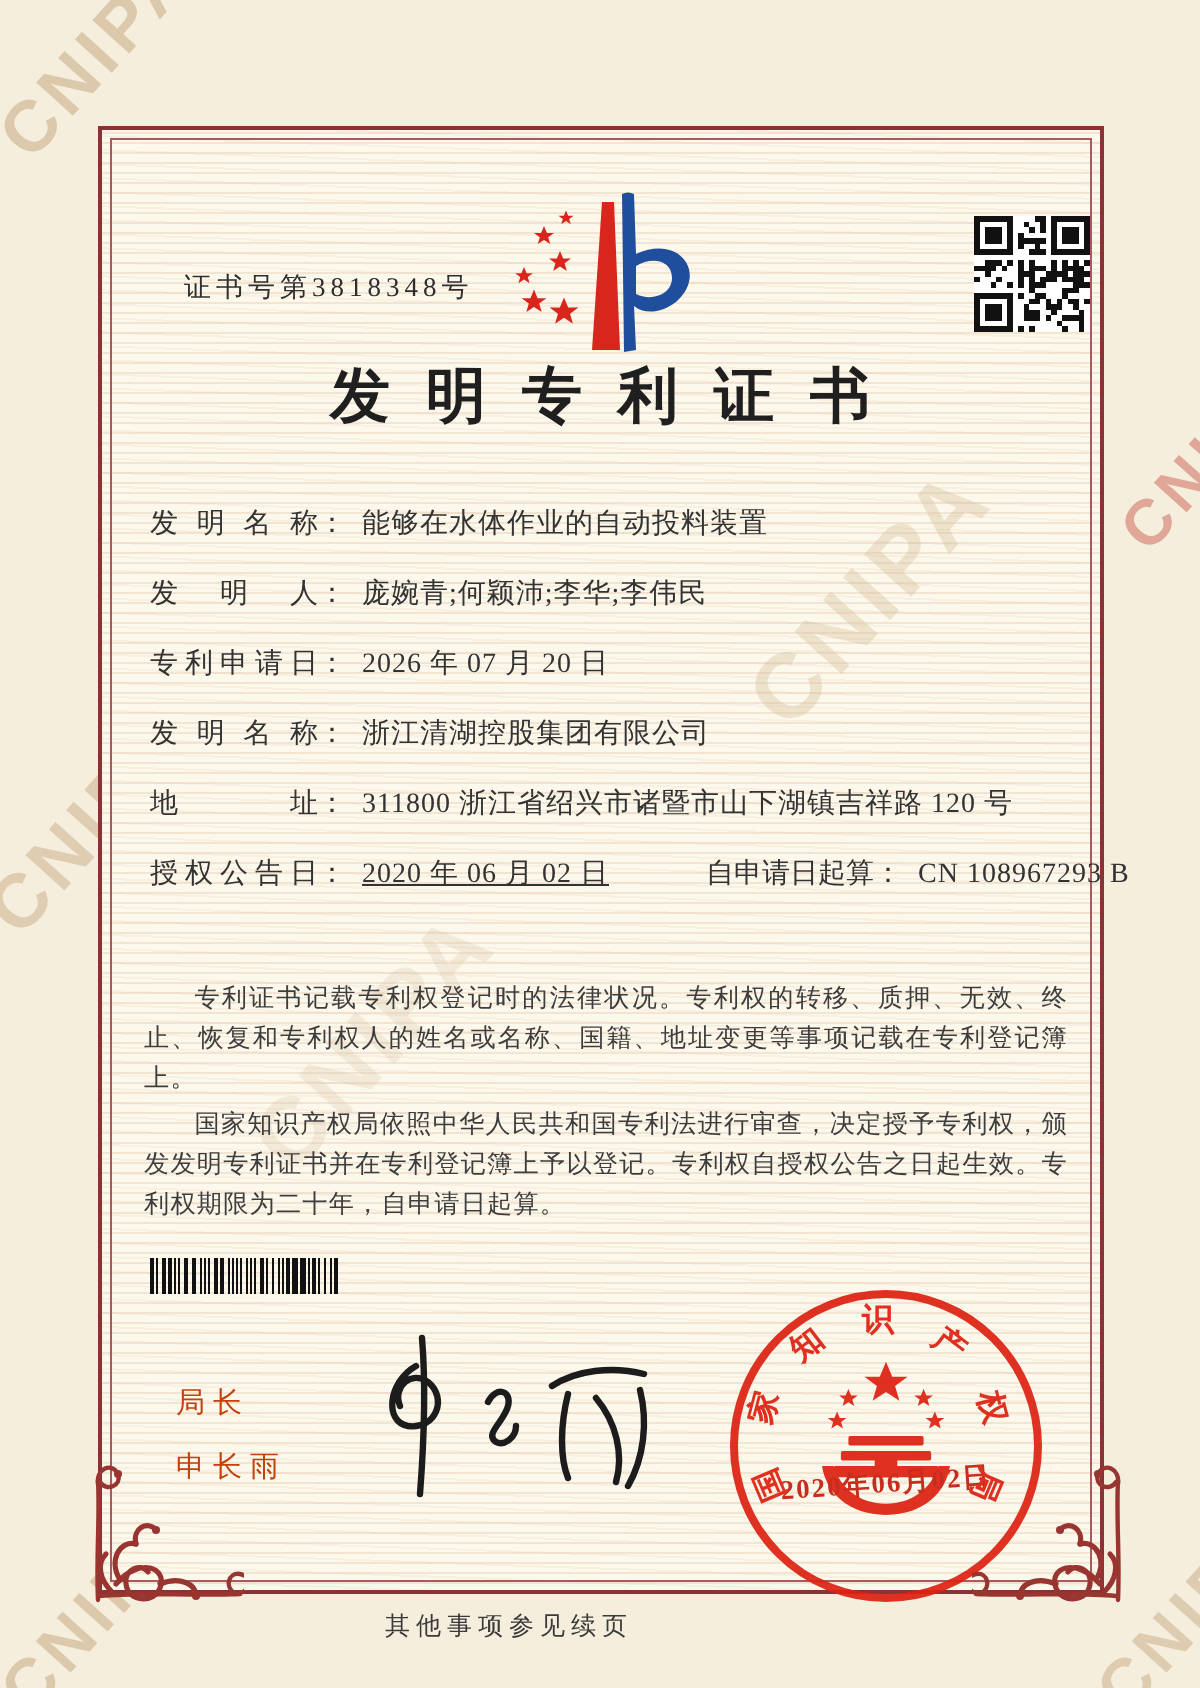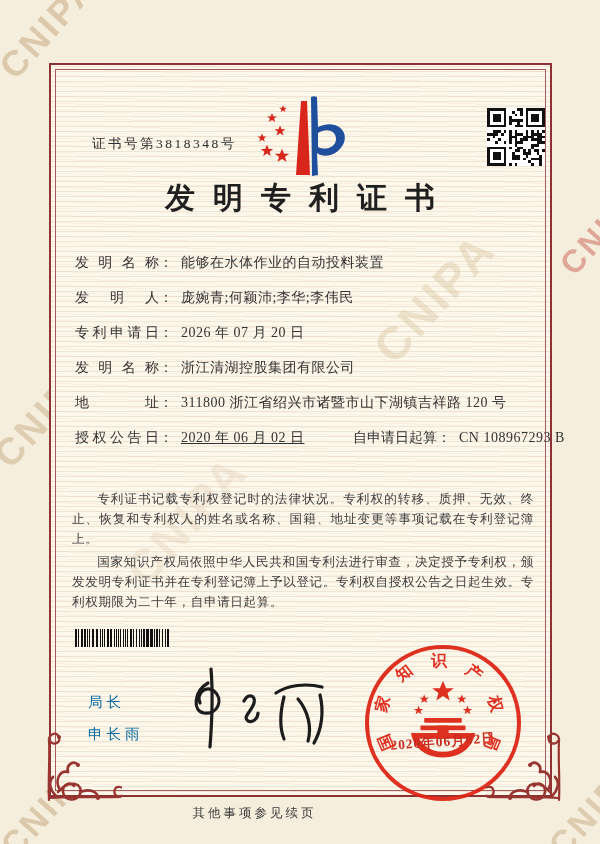--- a/index.html
+++ b/index.html
@@ -50,21 +50,21 @@
   .fvalue-fixed{display:inline-block;min-width:158px;text-decoration:underline;}
   .grant2{margin-left:14px;}
 
   .paras{position:absolute;left:72px;top:489px;width:462px;font-size:12.6px;
          line-height:20px;color:#3d3d3d;letter-spacing:.6px;text-align:justify;}
   .paras p{margin:0 0 3px 0;text-indent:2em;}
 
   .barcode{position:absolute;left:75px;top:629px;width:167px;height:18px;display:flex;align-items:stretch;}
   .barcode div{background:#111;}
 
-  .officials{position:absolute;left:88px;top:686px;font-size:14.5px;color:#0369a1;letter-spacing:4px;}
+  .officials{position:absolute;left:88px;top:686px;font-size:14.5px;color:#c2410c;letter-spacing:4px;}
   .officials .row{height:32px;line-height:32px;}
 
   .autograph{position:absolute;left:180px;top:655px;width:150px;height:100px;}
 
   
   .seal{position:absolute;left:365px;top:645px;width:156px;height:156px;z-index:6;opacity:.93;}
   .seal-ring{position:absolute;left:0;top:0;width:148px;height:148px;border:4px solid #dd2212;
              border-radius:50%;}
   .seal-char{position:absolute;width:20px;height:20px;font-size:16px;font-weight:bold;color:#dd2212;
              text-align:center;line-height:20px;font-family:"Liberation Serif","DejaVu Serif",serif;}

